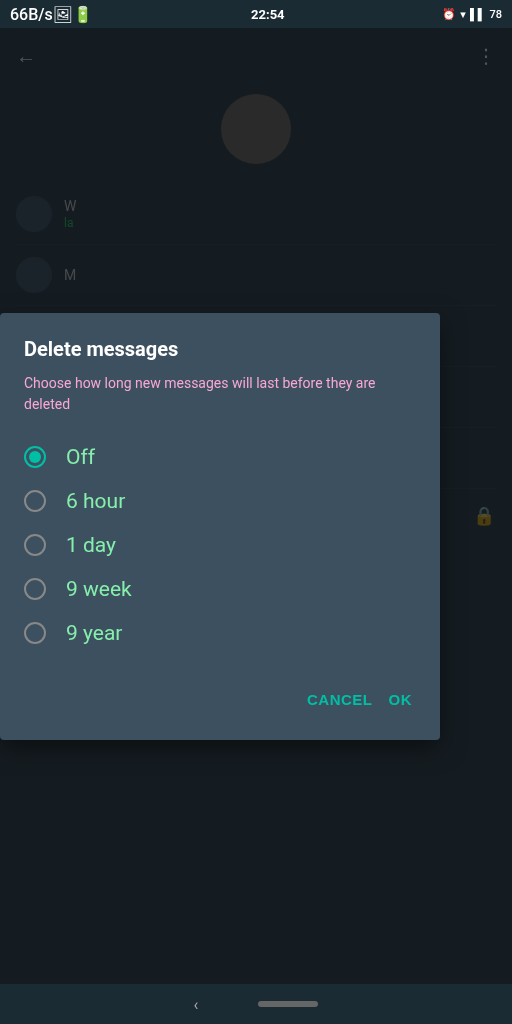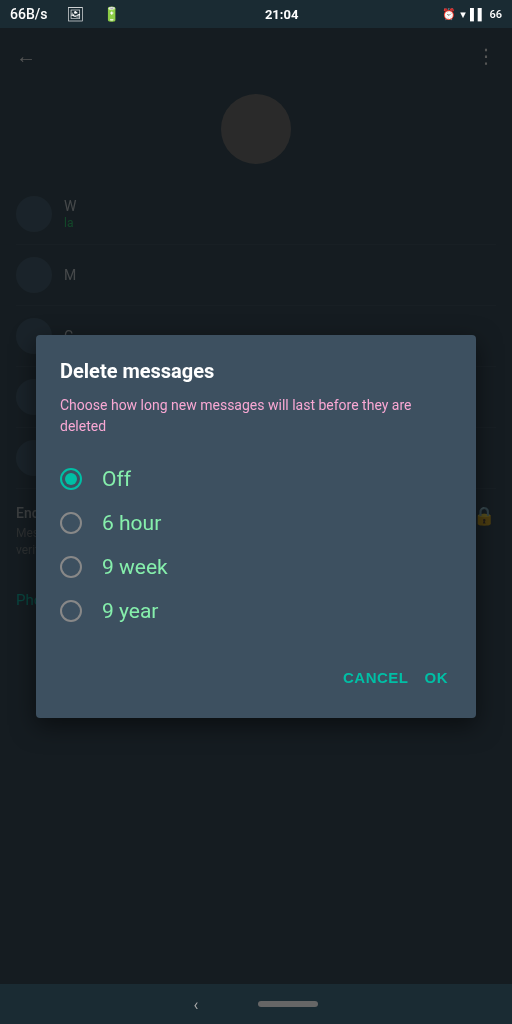--- a/index.html
+++ b/index.html
@@ -22,22 +22,22 @@
       align-items: center;
       justify-content: space-between;
       padding: 0 10px;
       color: #fff;
       font-size: 12px;
       font-weight: 500;
     }
     .status-left {
       display: flex;
       align-items: center;
-      gap: 19px;
-      font-size: 14px;
+      gap: 0;
+      font-size: 16px;
     }
     .status-center {
       font-size: 13px;
       font-weight: bold;
     }
     .status-right {
       display: flex;
       align-items: center;
       gap: 4px;
       font-size: 11px;
@@ -166,21 +166,20 @@
     
     .dialog-overlay {
       position: absolute;
       top: 0;
       left: 0;
       width: 100%;
       height: 100%;
       background: rgba(0,0,0,0.5);
       display: flex;
       align-items: center;
-      justify-content: center;
     }
 
     
     .dialog {
       width: 440px;
       background: #3d5060;
       border-radius: 4px;
       padding: 24px;
       box-shadow: 0 8px 24px rgba(0,0,0,0.5);
     }
@@ -252,26 +251,26 @@
   </style>
 </head>
 <body>
 
 <div class="status-bar">
   <div class="status-left">
     <span>66B/s</span>
     <span>🖼</span>
     <span>🔋</span>
   </div>
-  <div class="status-center">21:04</div>
+  <div class="status-center">22:54</div>
   <div class="status-right">
     <span>⏰</span>
     <span>▾</span>
     <span>▌▌</span>
-    <span>66</span>
+    <span>78</span>
   </div>
 </div>
 
 <div class="app-bg">
 
   <div class="top-bar">
     <span class="top-bar-left">←</span>
     <span class="top-bar-right">⋮</span>
   </div>
 
@@ -331,20 +330,24 @@
               <div class="radio-inner"></div>
             </div>
             <span class="radio-label">Off</span>
           </div>
           <div class="radio-option">
             <div class="radio-circle"></div>
             <span class="radio-label">6 hour</span>
           </div>
           <div class="radio-option">
             <div class="radio-circle"></div>
+            <span class="radio-label">1 day</span>
+          </div>
+          <div class="radio-option">
+            <div class="radio-circle"></div>
             <span class="radio-label">9 week</span>
           </div>
           <div class="radio-option">
             <div class="radio-circle"></div>
             <span class="radio-label">9 year</span>
           </div>
         </div>
 
       <div class="dialog-buttons">
         <button class="dialog-btn">CANCEL</button>

